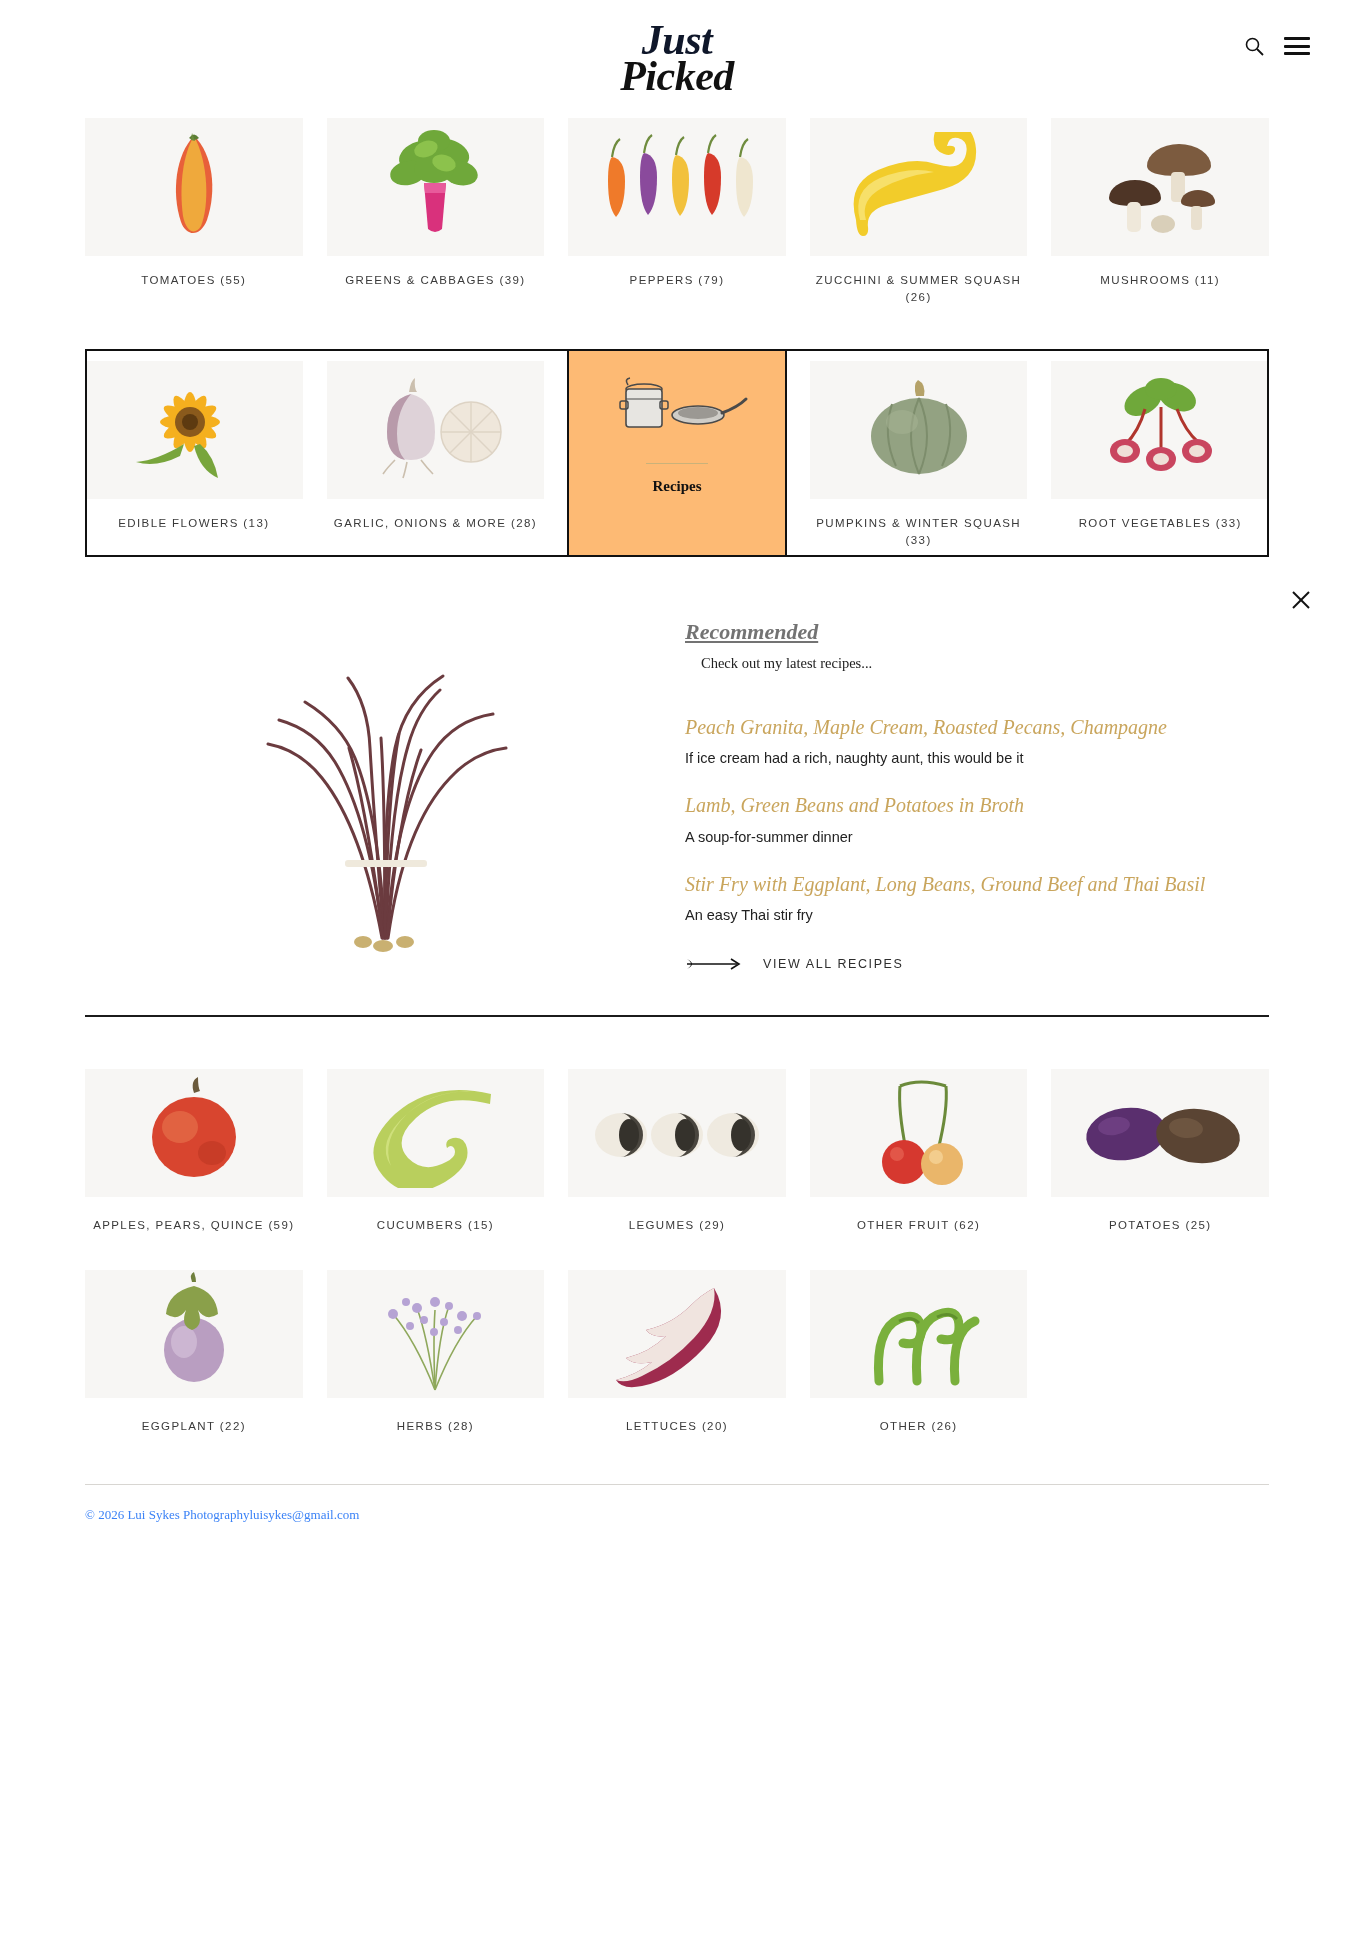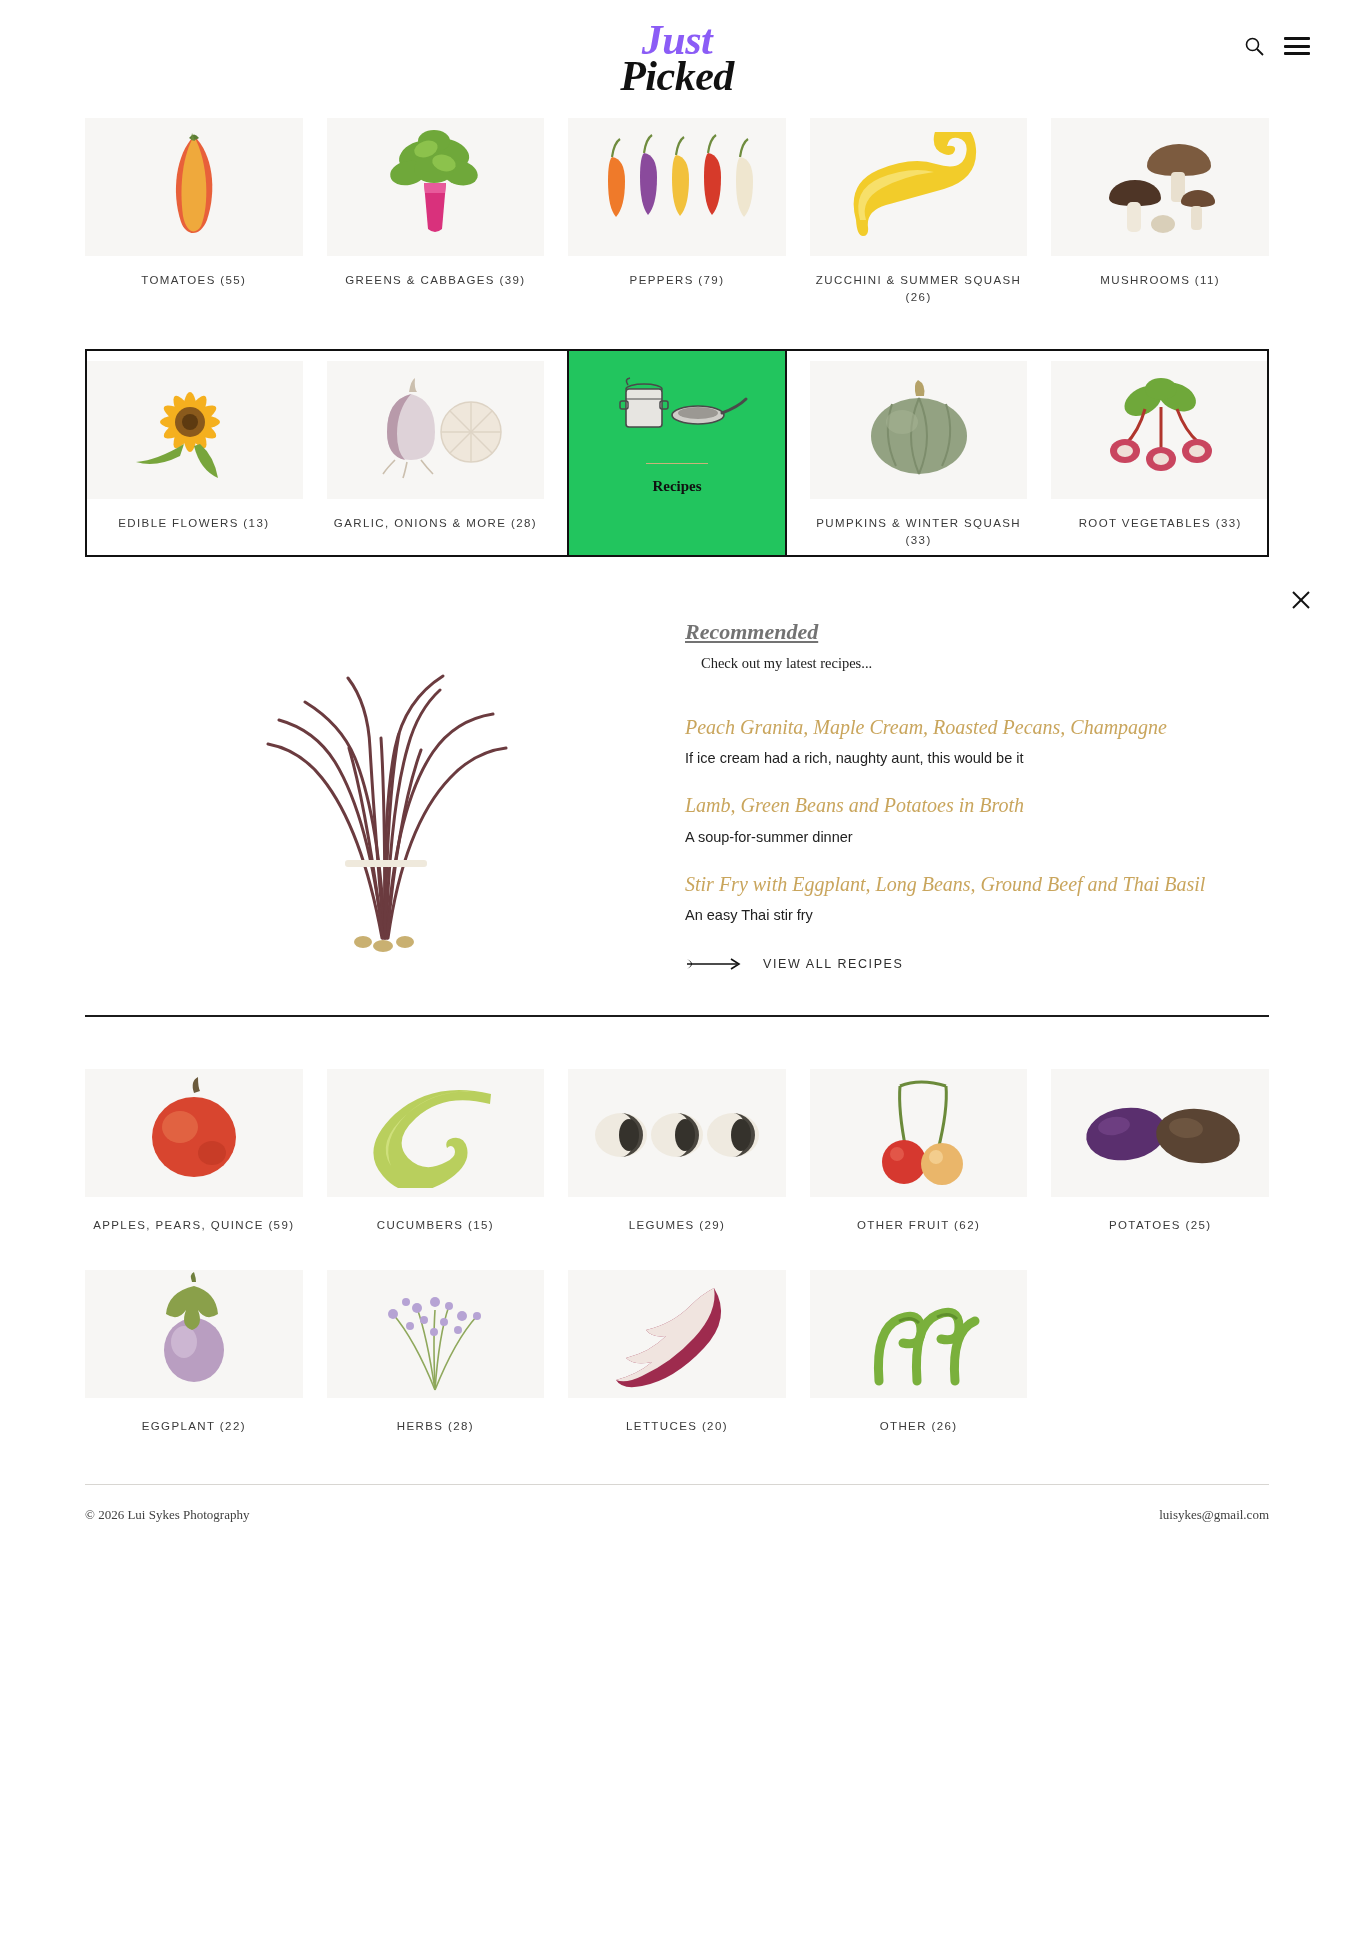--- a/index.html
+++ b/index.html
@@ -23,21 +23,21 @@
     text-align: center;
     font-family: "Liberation Serif", serif;
     line-height: 0.96;
   }
   .logo .l1 {
     display: block;
     font-size: 42px;
     font-weight: bold;
     font-style: italic;
     letter-spacing: -0.5px;
-    color: #8b5cf6;
+    color: #0f172a;
   }
   .logo .l2 {
     display: block;
     font-size: 42px;
     font-weight: bold;
     font-style: italic;
     letter-spacing: -0.5px;
     color: #111;
     margin-top: -4px;
   }
@@ -85,21 +85,21 @@
   }
 
   
   .recipes-tile {
     position: absolute;
     left: calc(40% + 8px);
     top: -6px;
     width: calc(20% - 16px);
     height: 208px;
     border: 2px solid #111;
-    background: #22c55e;
+    background: #fdba74;
     display: flex;
     flex-direction: column;
     align-items: center;
     justify-content: flex-start;
     padding-top: 22px;
     z-index: 5;
     cursor: pointer;
   }
   .recipes-tile .divider {
     width: 62px;
@@ -207,25 +207,24 @@
   .cat-row.lower-row .cat .thumb { height: 128px; }
   .cat-row.lower-row .cat .label { margin-top: 20px; }
 
   .footer-rule {
     margin: 48px 85px 0;
     border: none;
     border-top: 1px solid #d8d6d2;
   }
   .footer {
     display: flex;
-    justify-content: space-between;
     padding: 22px 85px 30px;
     font-family: "Liberation Serif", serif;
     font-size: 13px;
-    color: #404040;
+    color: #3b82f6;
   }
   .footer .email { cursor: pointer; }
 </style>
 </head>
 <body>
 
 <div class="header">
   <div class="logo">
     <span class="l1">Just</span>
     <span class="l2">Picked</span>

